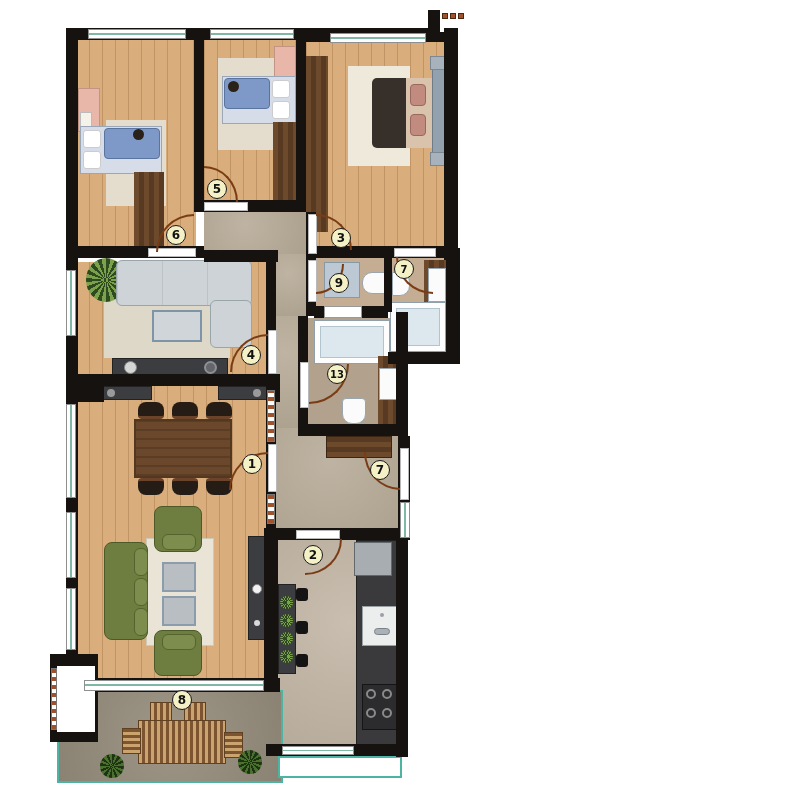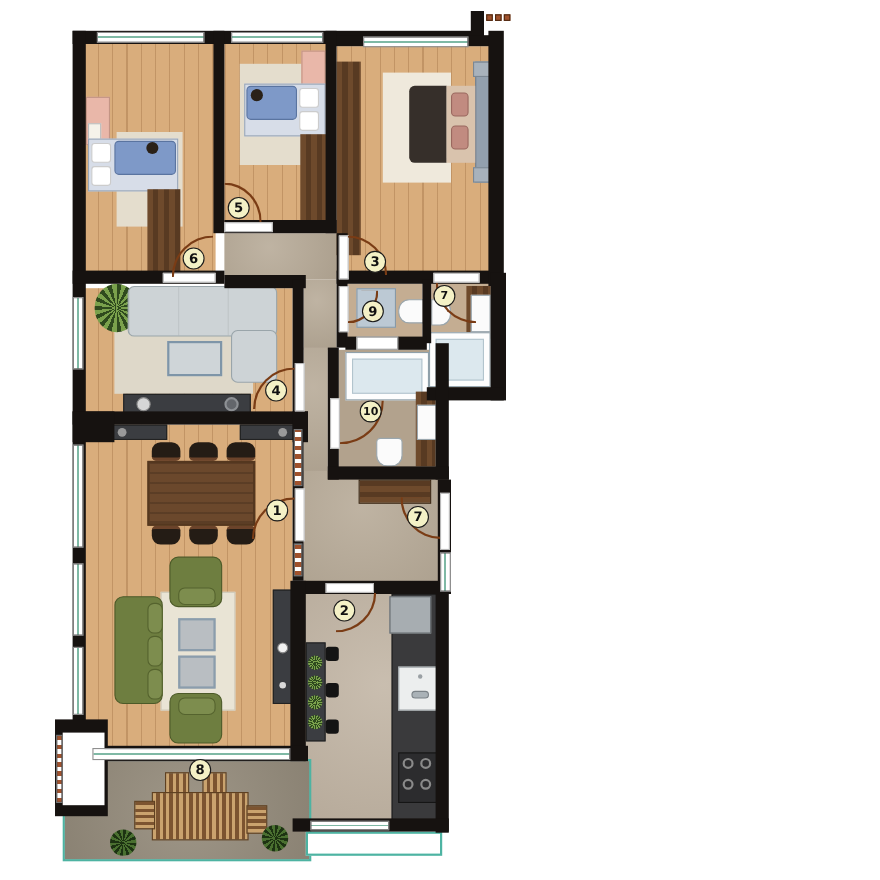--- a/index.html
+++ b/index.html
@@ -245,17 +245,17 @@
   <div class="a" style="left:0;top:0;width:800px;height:800px;pointer-events:none;">
       <div class="marker" style="left: 242px; top: 454px;">1</div>
       <div class="marker" style="left: 303px; top: 545px;">2</div>
       <div class="marker" style="left: 331px; top: 228px;">3</div>
       <div class="marker" style="left: 241px; top: 345px;">4</div>
       <div class="marker" style="left: 207px; top: 179px;">5</div>
       <div class="marker" style="left: 166px; top: 225px;">6</div>
       <div class="marker" style="left: 370px; top: 460px;">7</div>
       <div class="marker" style="left: 172px; top: 690px;">8</div>
       <div class="marker" style="left: 329px; top: 273px;">9</div>
-      <div class="marker" style="left: 327px; top: 364px; font-size: 10px;">10</div>
+      <div class="marker" style="left: 327px; top: 364px; font-size: 10px;">13</div>
       <div class="marker" style="left: 394px; top: 259px; font-size: 10px;">7</div>
     </div>
 
 </div>
 
 </body></html>

